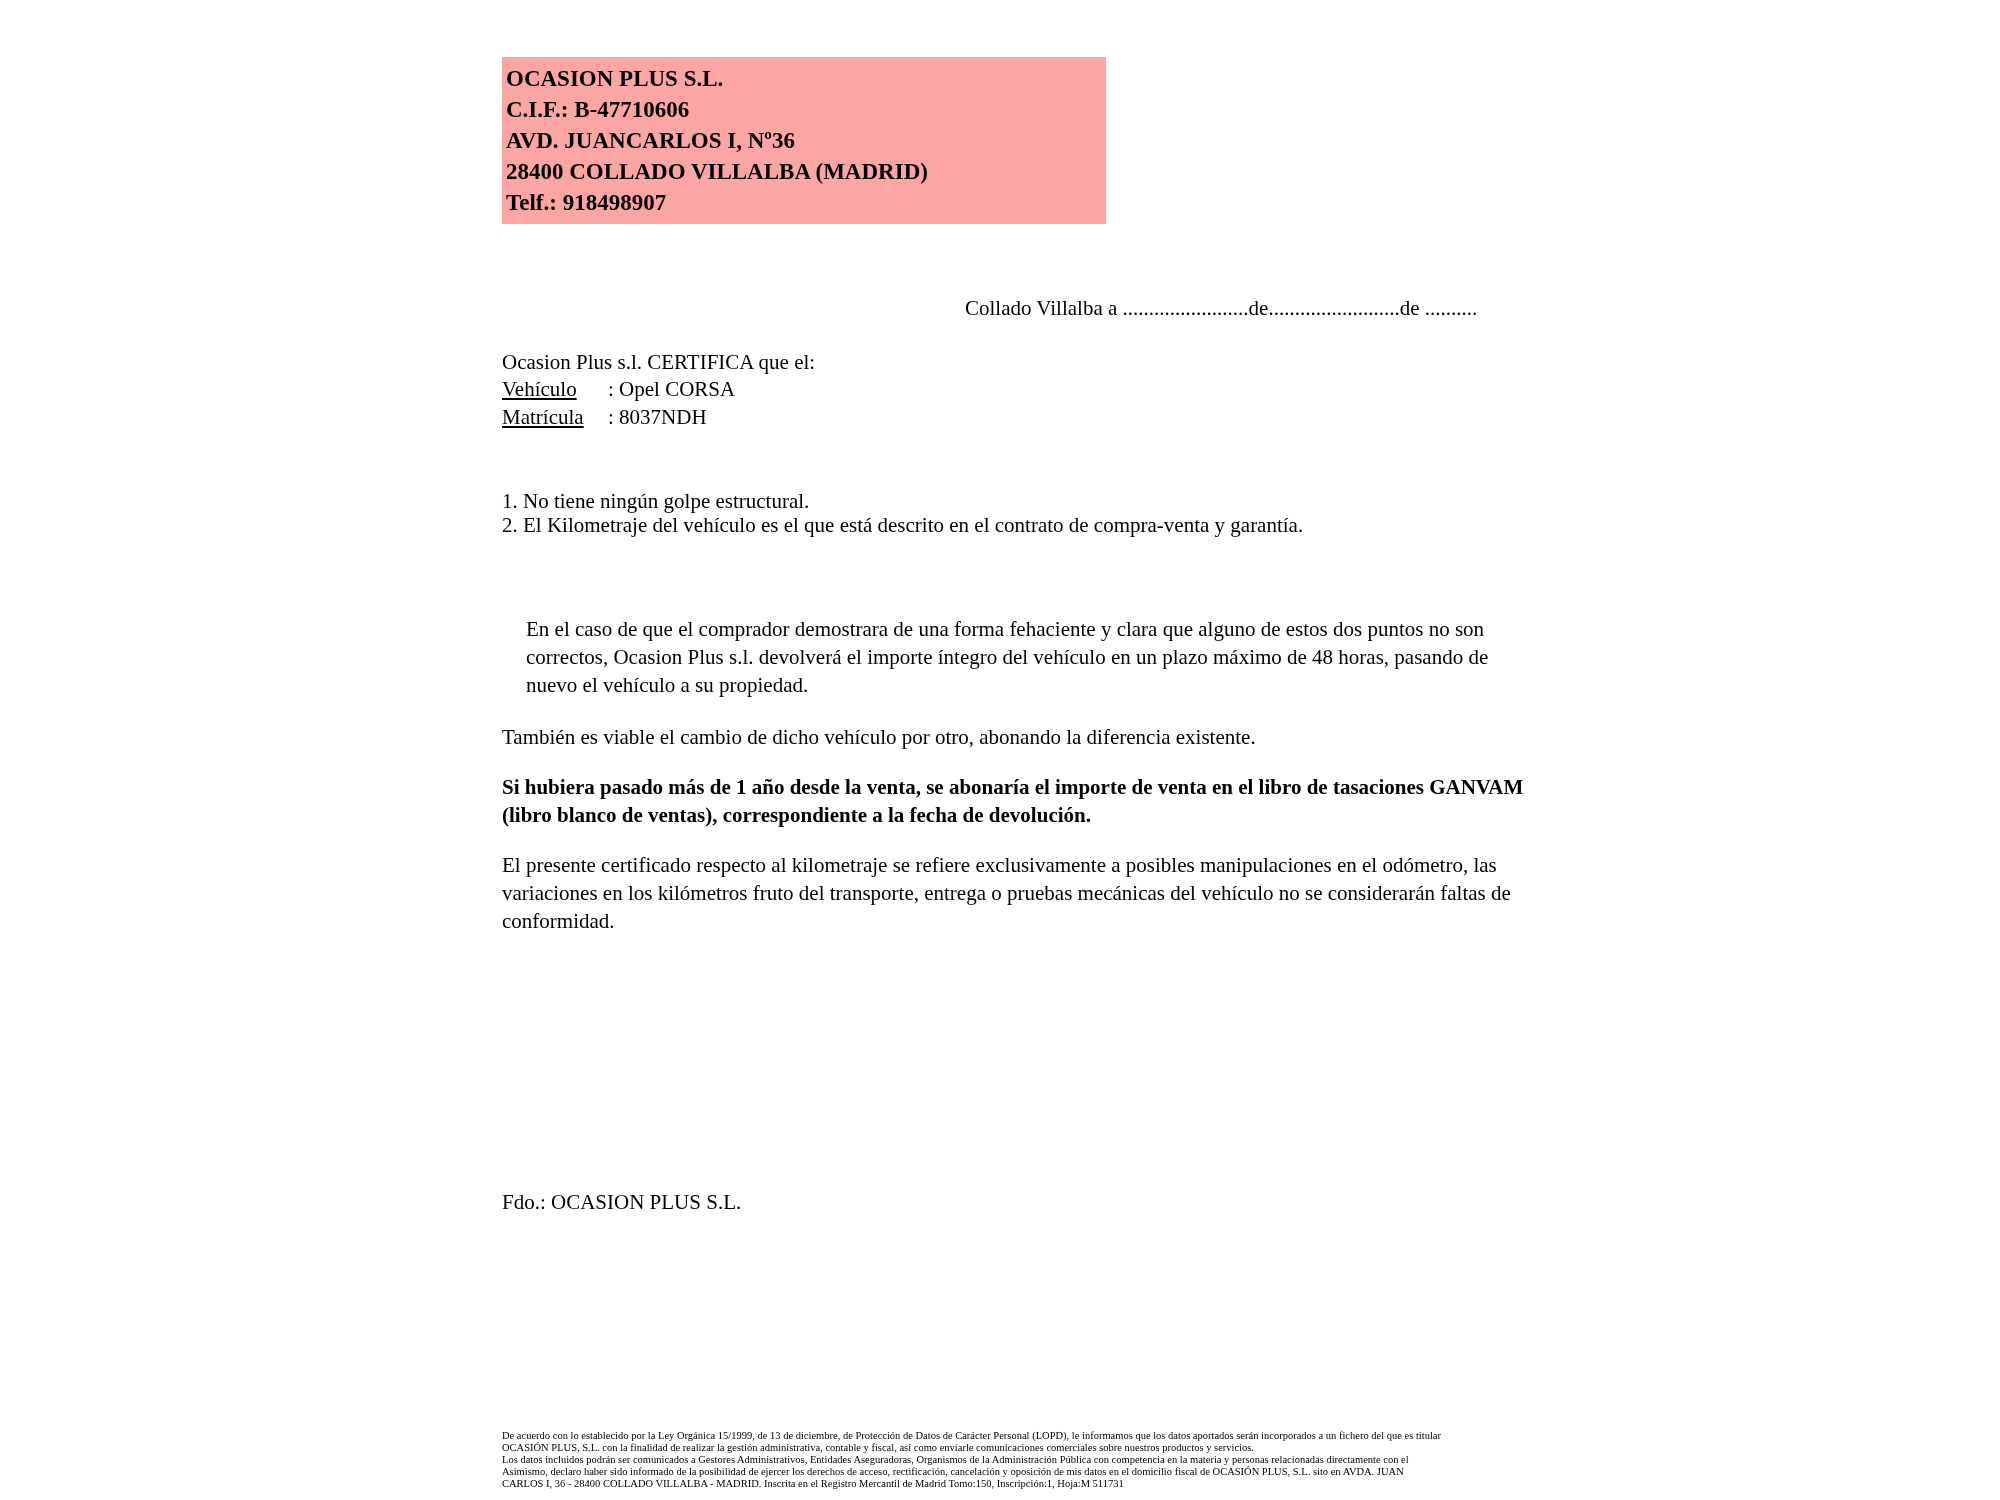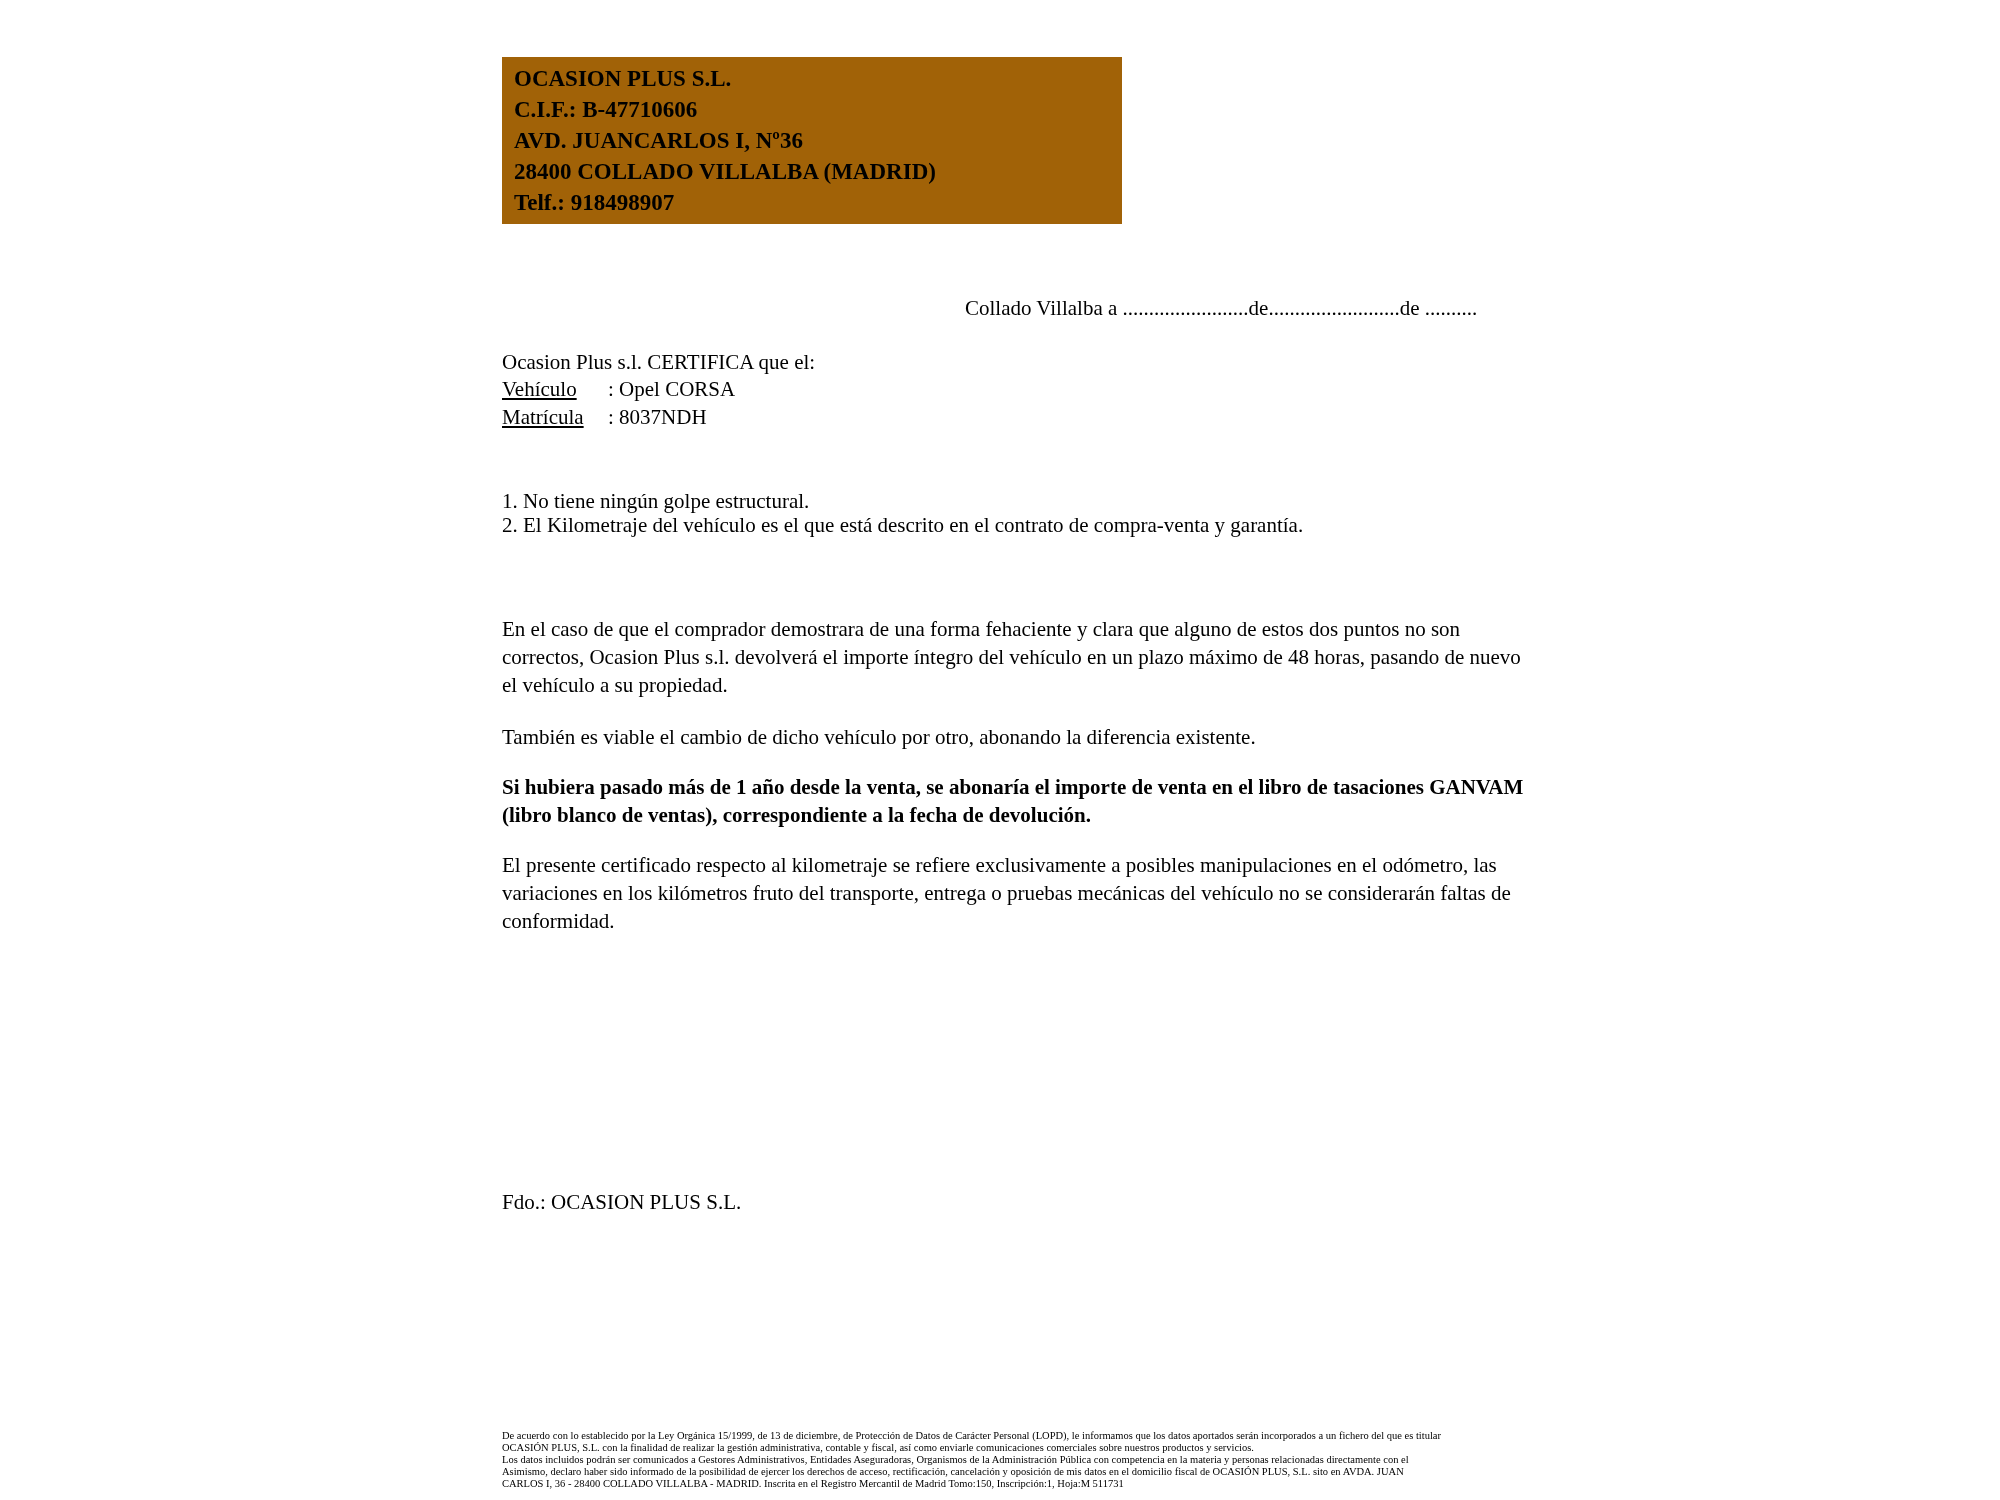--- a/index.html
+++ b/index.html
@@ -13,22 +13,22 @@
     overflow: hidden;
   }
   .content {
     position: absolute;
     left: 502px;
     top: 57px;
     width: 1035px;
   }
   .header-box {
     width: 596px;
-    background: #a16207;
-    padding: 6px 12px;
+    background: #fca5a5;
+    padding: 6px 4px;
     font-weight: bold;
     font-size: 23px;
     line-height: 31px;
   }
   .date-line {
     margin-top: 72px;
     margin-left: 463px;
     font-size: 21px;
     line-height: 24px;
   }
@@ -51,21 +51,21 @@
   .point {
     font-size: 21px;
     line-height: 24px;
   }
   .point-1 { margin-top: 60px; }
   .point-2 { }
   .para {
     font-size: 21px;
     line-height: 28px;
   }
-  .para-1 { margin-top: 78px; }
+  .para-1 { margin-top: 78px; margin-left: 24px; }
   .para-2 { margin-top: 24px; }
   .para-3 { margin-top: 22px; font-weight: bold; }
   .para-4 { margin-top: 22px; }
   .signature {
     margin-top: 255px;
     font-size: 21px;
     line-height: 24px;
   }
   .footer {
     position: absolute;

